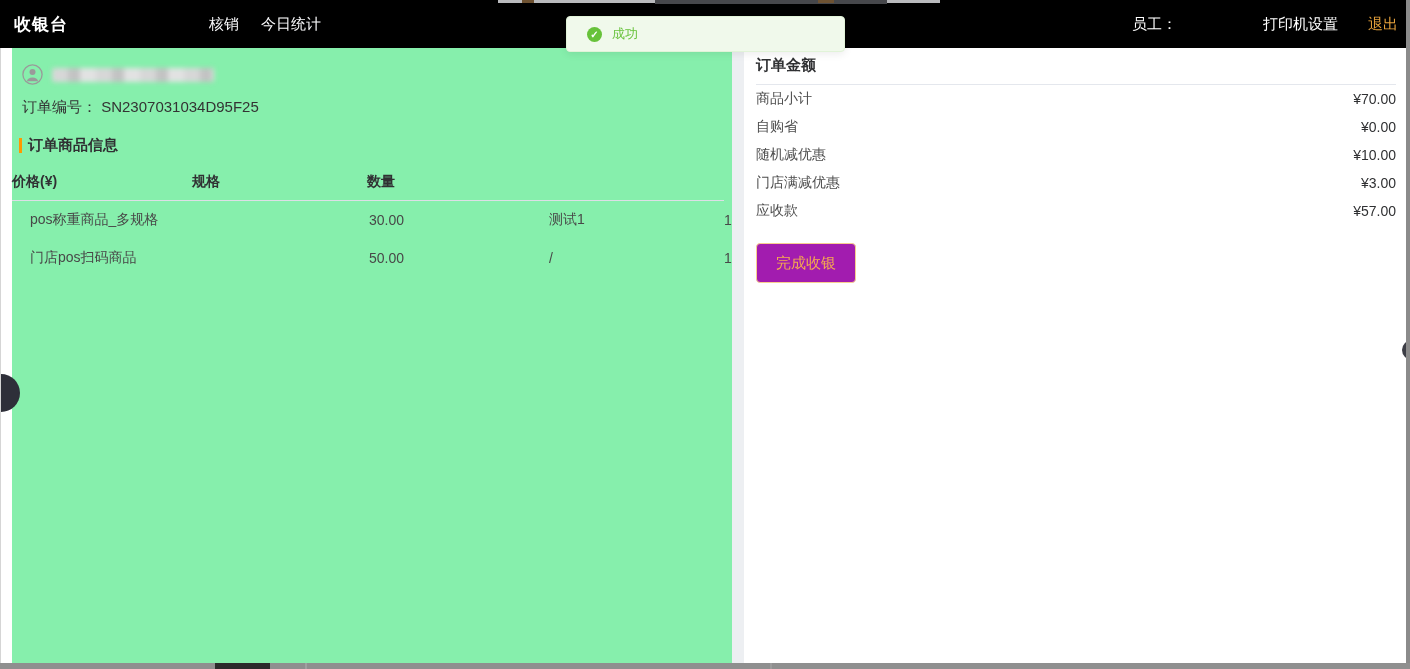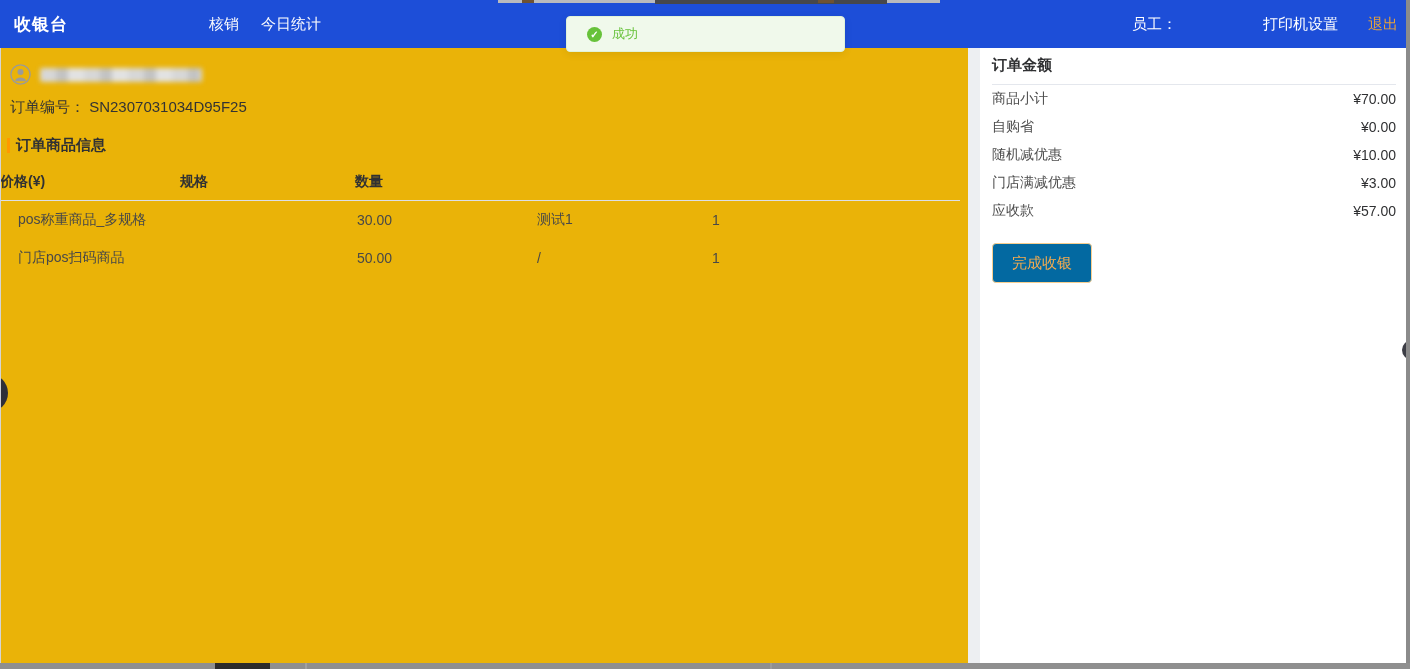--- a/index.html
+++ b/index.html
@@ -8,21 +8,21 @@
     width:1410px; height:669px;
     position:relative; overflow:hidden;
     background:#fff;
     font-family:"Liberation Sans", sans-serif;
     -webkit-font-smoothing:antialiased;
   }
 
   
   .topbar {
     position:absolute; top:0; left:0; width:1410px; height:48px;
-    background:#1d4ed8; color:#fff;
+    background:#000000; color:#fff;
     display:flex; align-items:center;
   }
   .topbar .app-title { font-size:17px; font-weight:bold; margin-left:14px; letter-spacing:1px; }
   .blur-navy {
     background:repeating-linear-gradient(90deg,#968c91 0 14px,#78718 14px 15px,#77707c 15px 26px,#a49a9c 26px 40px);
     filter:blur(3px); border-radius:2px; opacity:.85;
   }
   .store-blur { width:100px; height:16px; margin-left:14px; }
   .nav-item { font-size:15px; color:#fbfbfd; cursor:pointer; }
   .nav-hexiao { margin-left:27px; }
@@ -48,21 +48,21 @@
     box-shadow:0 2px 8px rgba(0,0,0,.08);
   }
   .toast-check {
     width:15px; height:15px; border-radius:50%; background:#67c23a;
     color:#fff; font-size:10px; line-height:15px; text-align:center; font-weight:bold;
   }
   .toast-text { font-size:13px; color:#67c23a; margin-left:10px; }
 
   
   .main { position:absolute; top:48px; left:0; width:1410px; height:615px; display:flex; }
-  .left-panel { width:968px; background:#eab308; position:relative; }
+  .left-panel { width:720px; background:#86efac; position:relative;margin-left:12px; }
   .divider { width:12px; background:#edeff2; }
   .right-panel { flex:1; background:#fff; padding:0 14px 8px 12px; }
 
   
   .customer-row { margin:16px 0 0 10px; display:flex; align-items:center; }
   .avatar { width:21px; height:21px; flex:0 0 21px; }
   .blur-white {
     background:repeating-linear-gradient(90deg,#d7d7d7 0 16px,#c3c3c3 16px 28px,#e2e2e2 28px 44px);
     filter:blur(2.5px); border-radius:2px;
   }
@@ -84,21 +84,21 @@
   .summary-title {
     padding:8px 0 9px 0; font-size:15px; font-weight:bold; color:#303133;
     border-bottom:1px solid #e4e7ed;
   }
   .summary-rows { }
   .s-row { height:28px; display:flex; align-items:center; justify-content:space-between; }
   .s-label { font-size:14px; color:#4d4d4d; }
   .s-value { font-size:14px; color:#303133; }
   .complete-btn {
     margin-top:18px; width:100px; height:40px;
-    background:#0369a1; border:1px solid #f7ce8f; border-radius:4px;
+    background:#a21caf; border:1px solid #f7ce8f; border-radius:4px;
     color:#f5ab4e; font-size:15px; font-family:"Liberation Sans",sans-serif;
     cursor:pointer; display:block;
   }
 
   
   .right-frame { position:absolute; top:0; right:0; width:4px; height:669px; background:#8b8b8b; z-index:50; }
   .left-frame { position:absolute; top:48px; left:0; width:1px; height:615px; background:#d5d5d5; z-index:50; }
   .bottom-bar { position:absolute; bottom:0; left:0; width:1410px; height:6px; background:#8f8f8f; z-index:50; }
   .bb-dark { position:absolute; bottom:0; left:215px; width:55px; height:6px; background:#2b2b2b; }
   .bb-sep1 { position:absolute; bottom:0; left:305px; width:2px; height:6px; background:#a0a0a0; }

